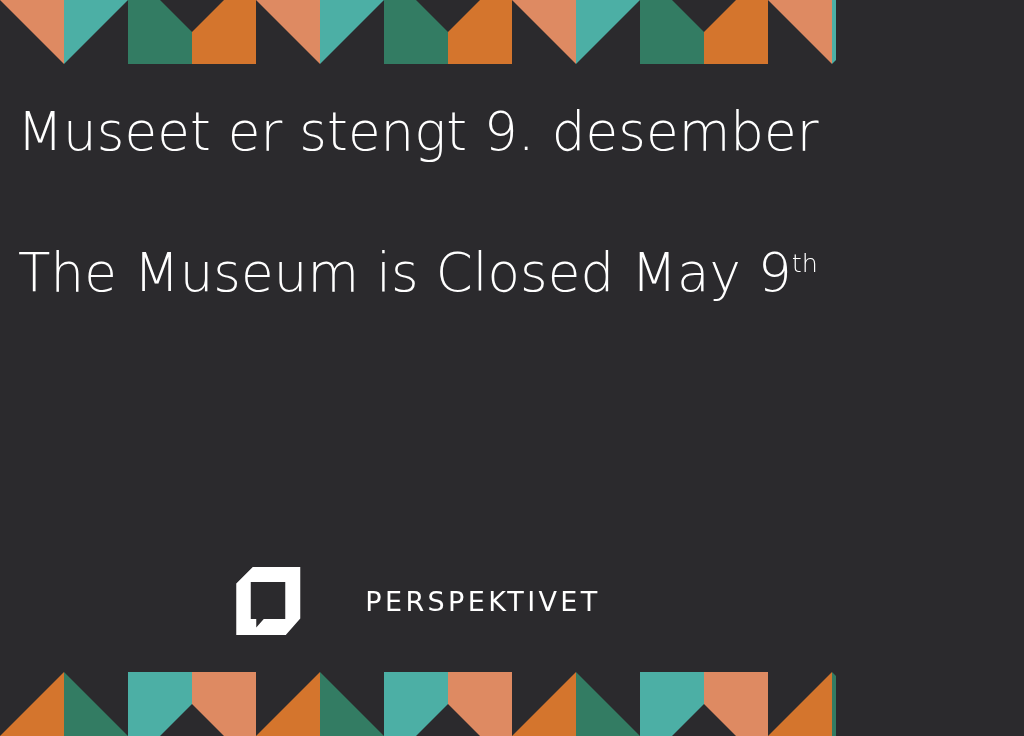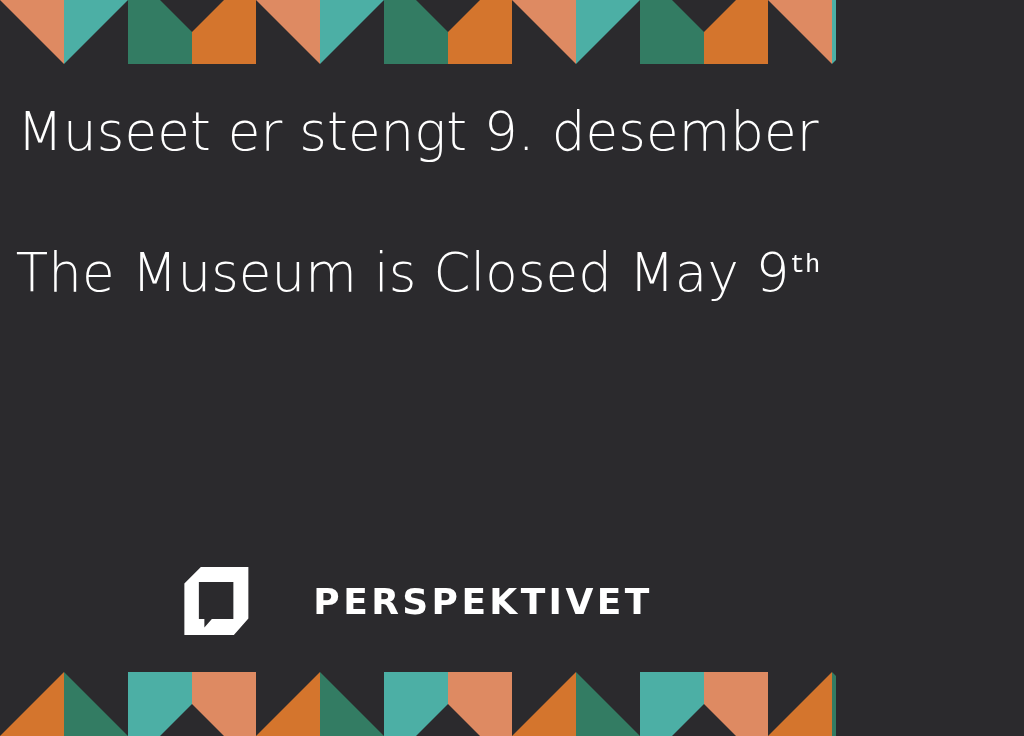--- a/index.html
+++ b/index.html
@@ -46,21 +46,20 @@
     white-space:nowrap;
     color:#ffffff;
     font-weight:300;
   }
   .msg-block + .msg-block { margin-top:70px; }
   .sup {
     font-size:0.48em;
     vertical-align:super;
     line-height:0;
     letter-spacing:0;
-    font-family:Liberation Mono, monospace;
   }
 
   
   .logo {
     position:absolute;
     left:50%;
     transform:translateX(-50%);
     top:566px;
     display:flex;
     align-items:center;
@@ -69,22 +68,22 @@
   .logo-mark { width:66px; height:70px; flex:0 0 auto; }
   .logo-mark svg { display:block; width:66px; height:70px; }
   .logo-wordmark {
     display:flex;
     flex-direction:column;
     justify-content:center;
     color:#ffffff;
   }
   .logo-wordmark .wm-line {
     font-family:"DejaVu Sans", sans-serif;
-    font-weight:700;
-    font-size:36px;
+    font-weight:400;
+    font-size:27px;
     line-height:39px;
     letter-spacing:3.4px;
     color:#ffffff;
     white-space:nowrap;
     margin-left:38px;
   }
 </style>
 </head>
 <body>
 

